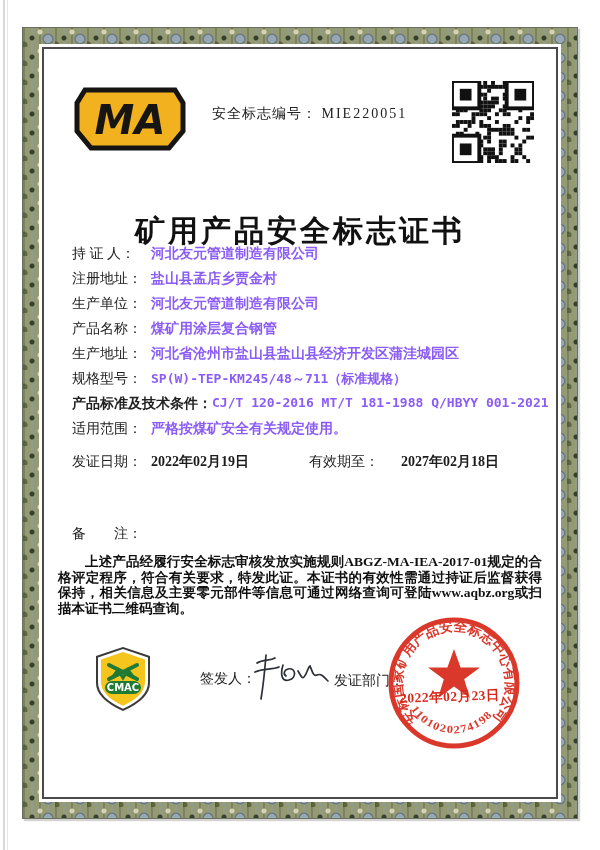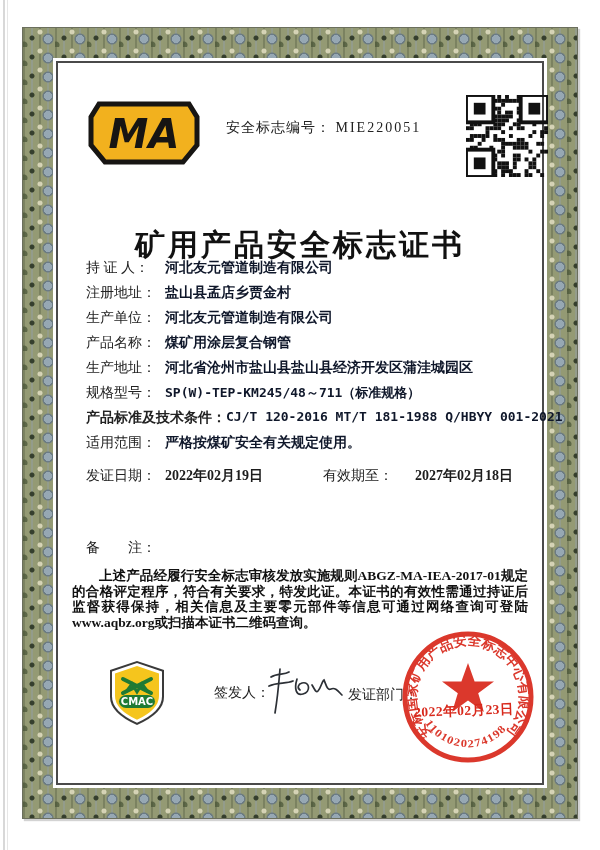--- a/index.html
+++ b/index.html
@@ -9,21 +9,21 @@
     font-family:"Liberation Serif","DejaVu Serif",serif;
     color:#1c1c1c;
     overflow:hidden;
   }
   .page-edge{position:absolute;left:3px;top:0;width:2px;height:100%;background:#d8d8d8;}
   .page-edge2{position:absolute;left:7px;top:0;width:1px;height:100%;background:#e6e6e6;}
 
   
   .cert-frame{
     position:absolute;left:22px;top:27px;width:556px;height:792px;
-    box-sizing:border-box;border:1px solid #6b6f5d;padding:33px;
+    box-sizing:border-box;border:1px solid #6b6f5d;padding:19px;
     background-color:#949a74;
     background-image:
       radial-gradient(circle at 9px 10px, rgba(43,53,36,.9) 0 2px, rgba(43,53,36,0) 3px),
       radial-gradient(circle at 25px 11px, rgba(150,168,182,.95) 0 4px, rgba(97,115,133,.8) 4px 5px, rgba(97,115,133,0) 6px),
       radial-gradient(circle at 17px 4px, rgba(228,224,196,.85) 0 2px, rgba(228,224,196,0) 3px),
       radial-gradient(circle at 1px 17px, rgba(70,82,52,.7) 0 3px, rgba(70,82,52,0) 4px),
       repeating-linear-gradient(90deg, rgba(58,68,44,.28) 0 2px, rgba(0,0,0,0) 2px 8px, rgba(146,160,173,.4) 8px 10px, rgba(0,0,0,0) 10px 16px);
     background-size:32px 19px,32px 19px,32px 19px,32px 19px,32px 19px;
     box-shadow:2px 2px 1px rgba(130,130,130,.35);
   }
@@ -36,21 +36,21 @@
 
   .certno{left:168px;top:56px;font-size:14px;letter-spacing:1px;color:#222;}
   .certno .num{font-family:"Liberation Serif",serif;letter-spacing:2px;}
 
   .title{left:0;right:0;top:122px;text-align:center;font-size:30px;font-weight:bold;
          letter-spacing:3px;color:#111;margin-top:40px;}
 
   .fields{left:28px;top:196px;right:16px;font-size:14px;}
   .frow{height:25px;display:flex;align-items:flex-start;white-space:nowrap;}
   .flabel{color:#222;flex:0 0 auto;min-width:79px;}
-  .fvalue{font-weight:bold;color:#0f172a;text-align:right;}
+  .fvalue{font-weight:bold;color:#8b5cf6;text-align:right;}
   .frow.long .flabel{min-width:0;font-weight:bold;}
   .mono{font-family:"DejaVu Sans Mono",monospace;font-size:13px;}
 
   .dates{left:28px;top:404px;font-size:14px;display:flex;white-space:nowrap;}
   .dates .flabel{min-width:79px;}
   .dates .dv1{font-weight:bold;min-width:126px;}
   .dates .dl2{margin-left:32px;margin-right:22px;}
   .dates .dv2{font-weight:bold;}
 
   .remark{left:28px;top:432px;font-size:14px;margin-top:44px;}

